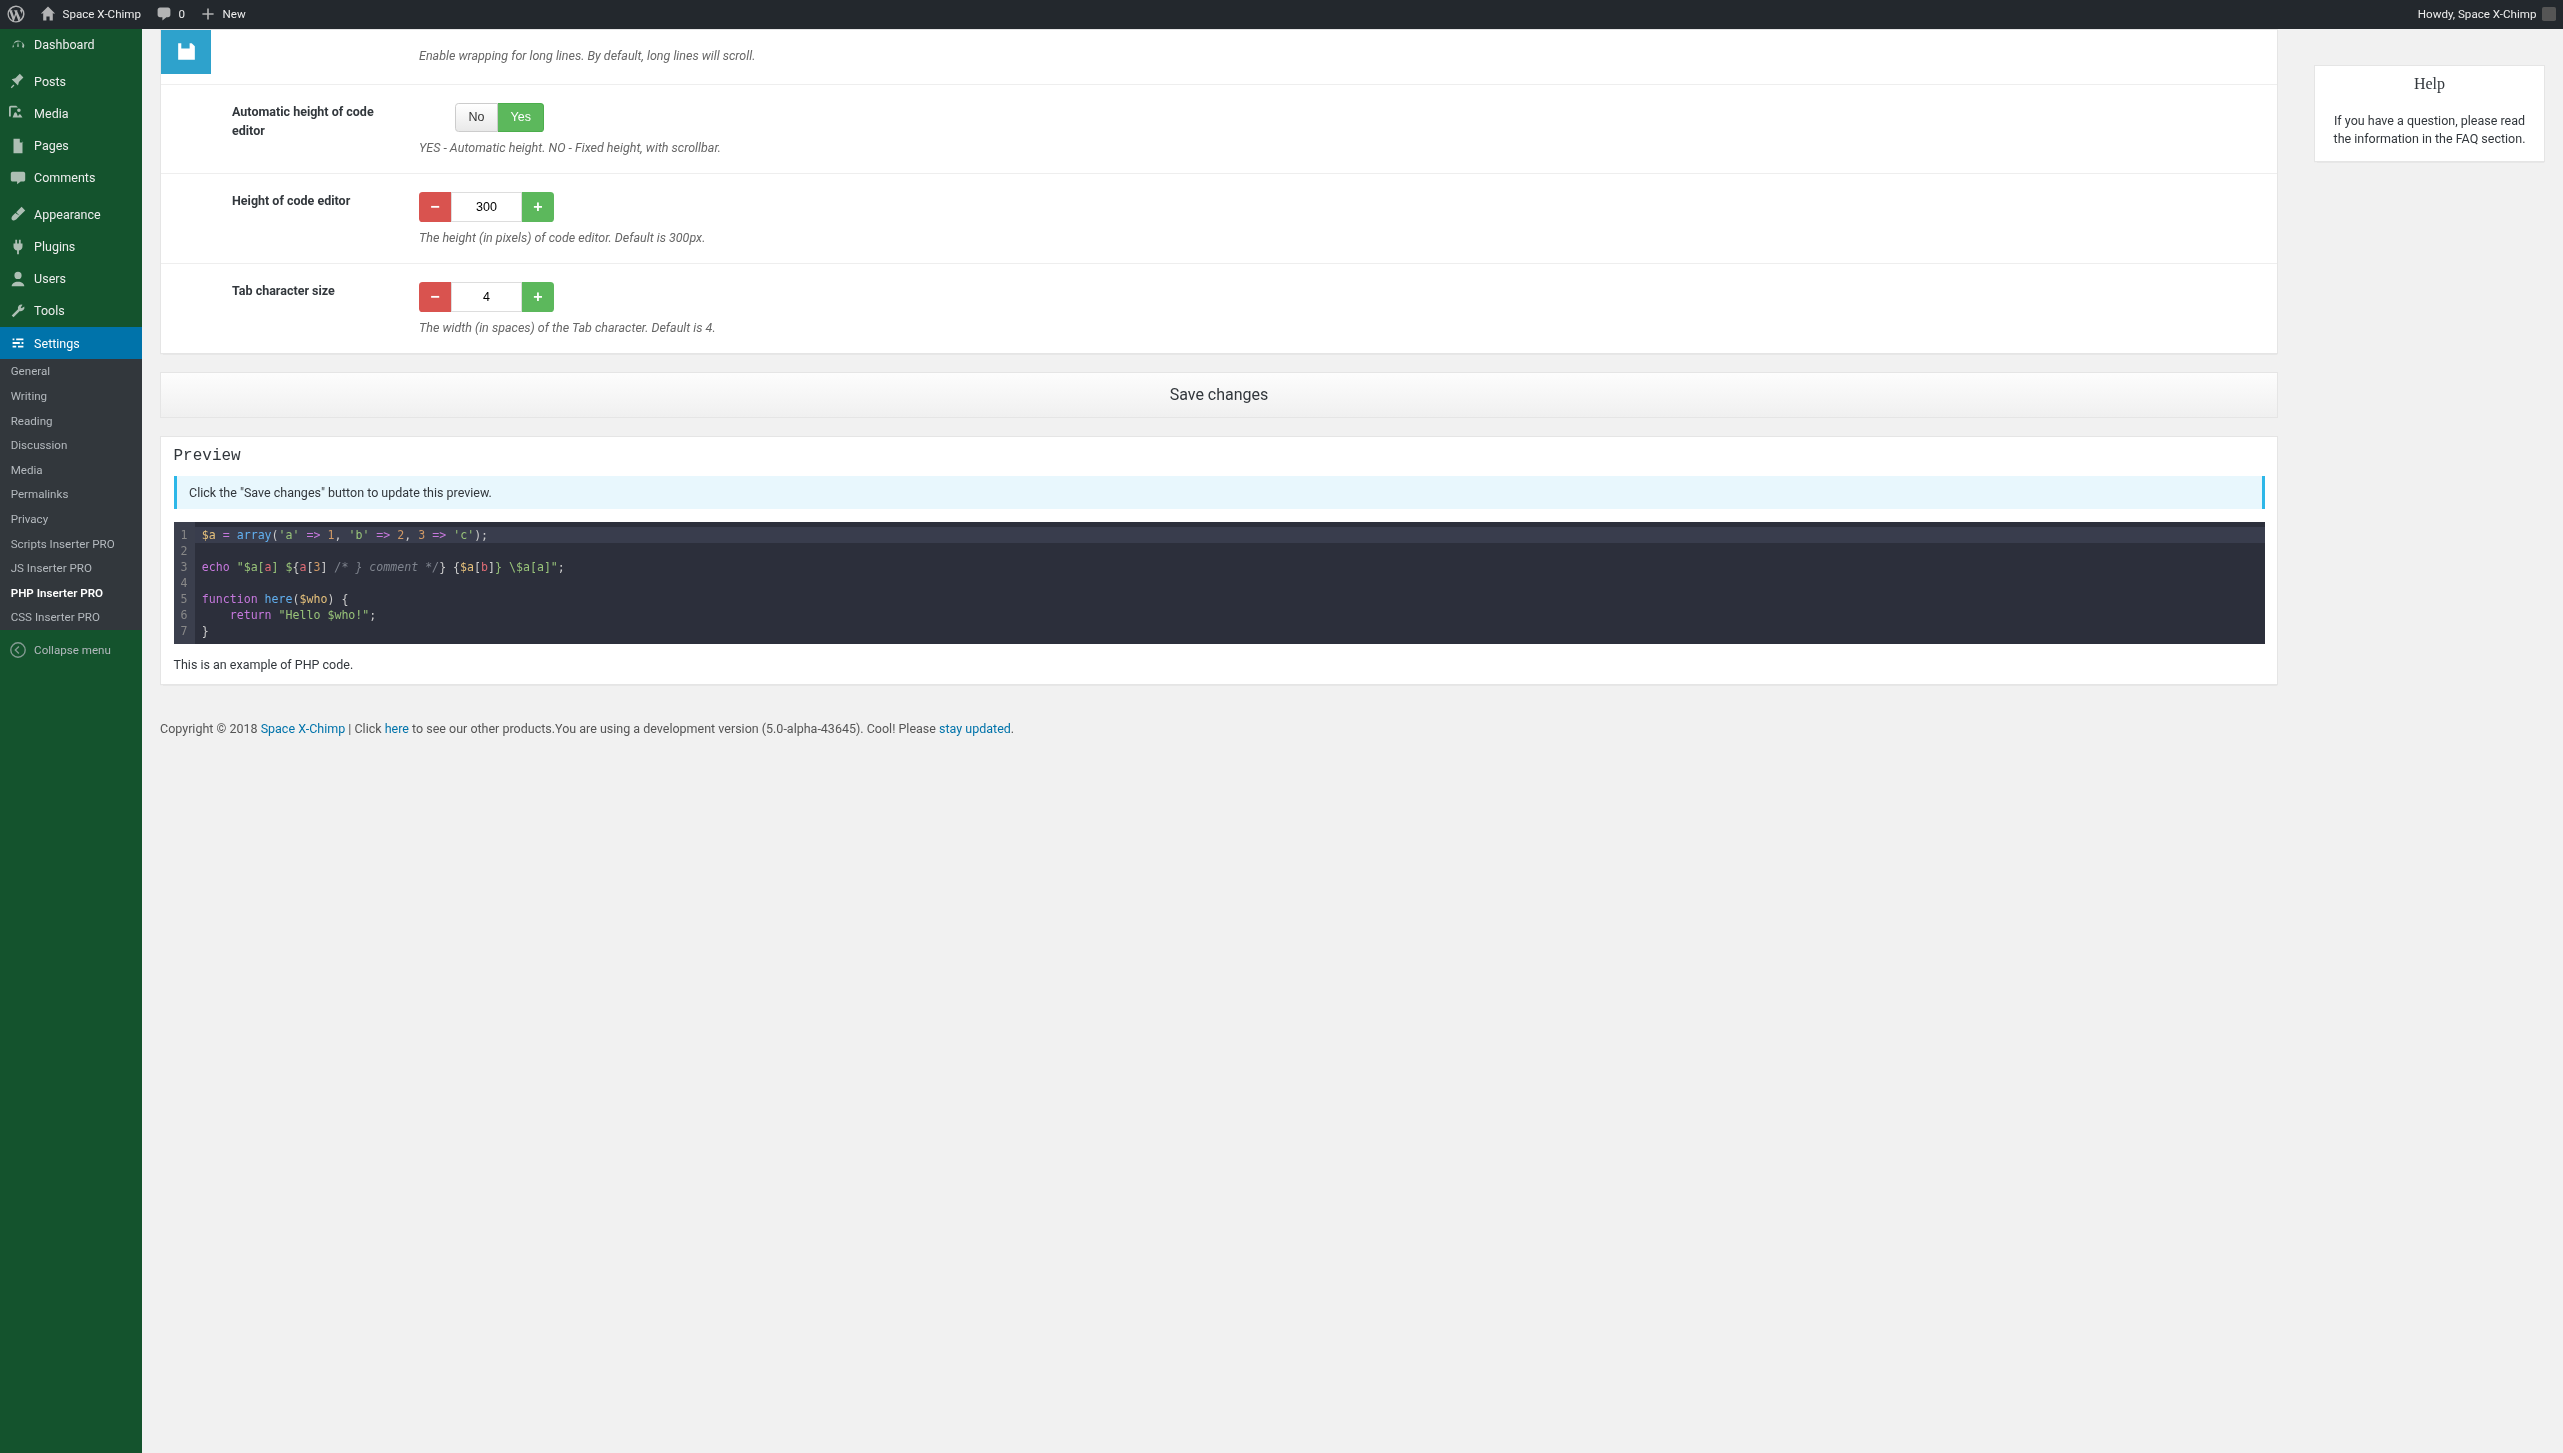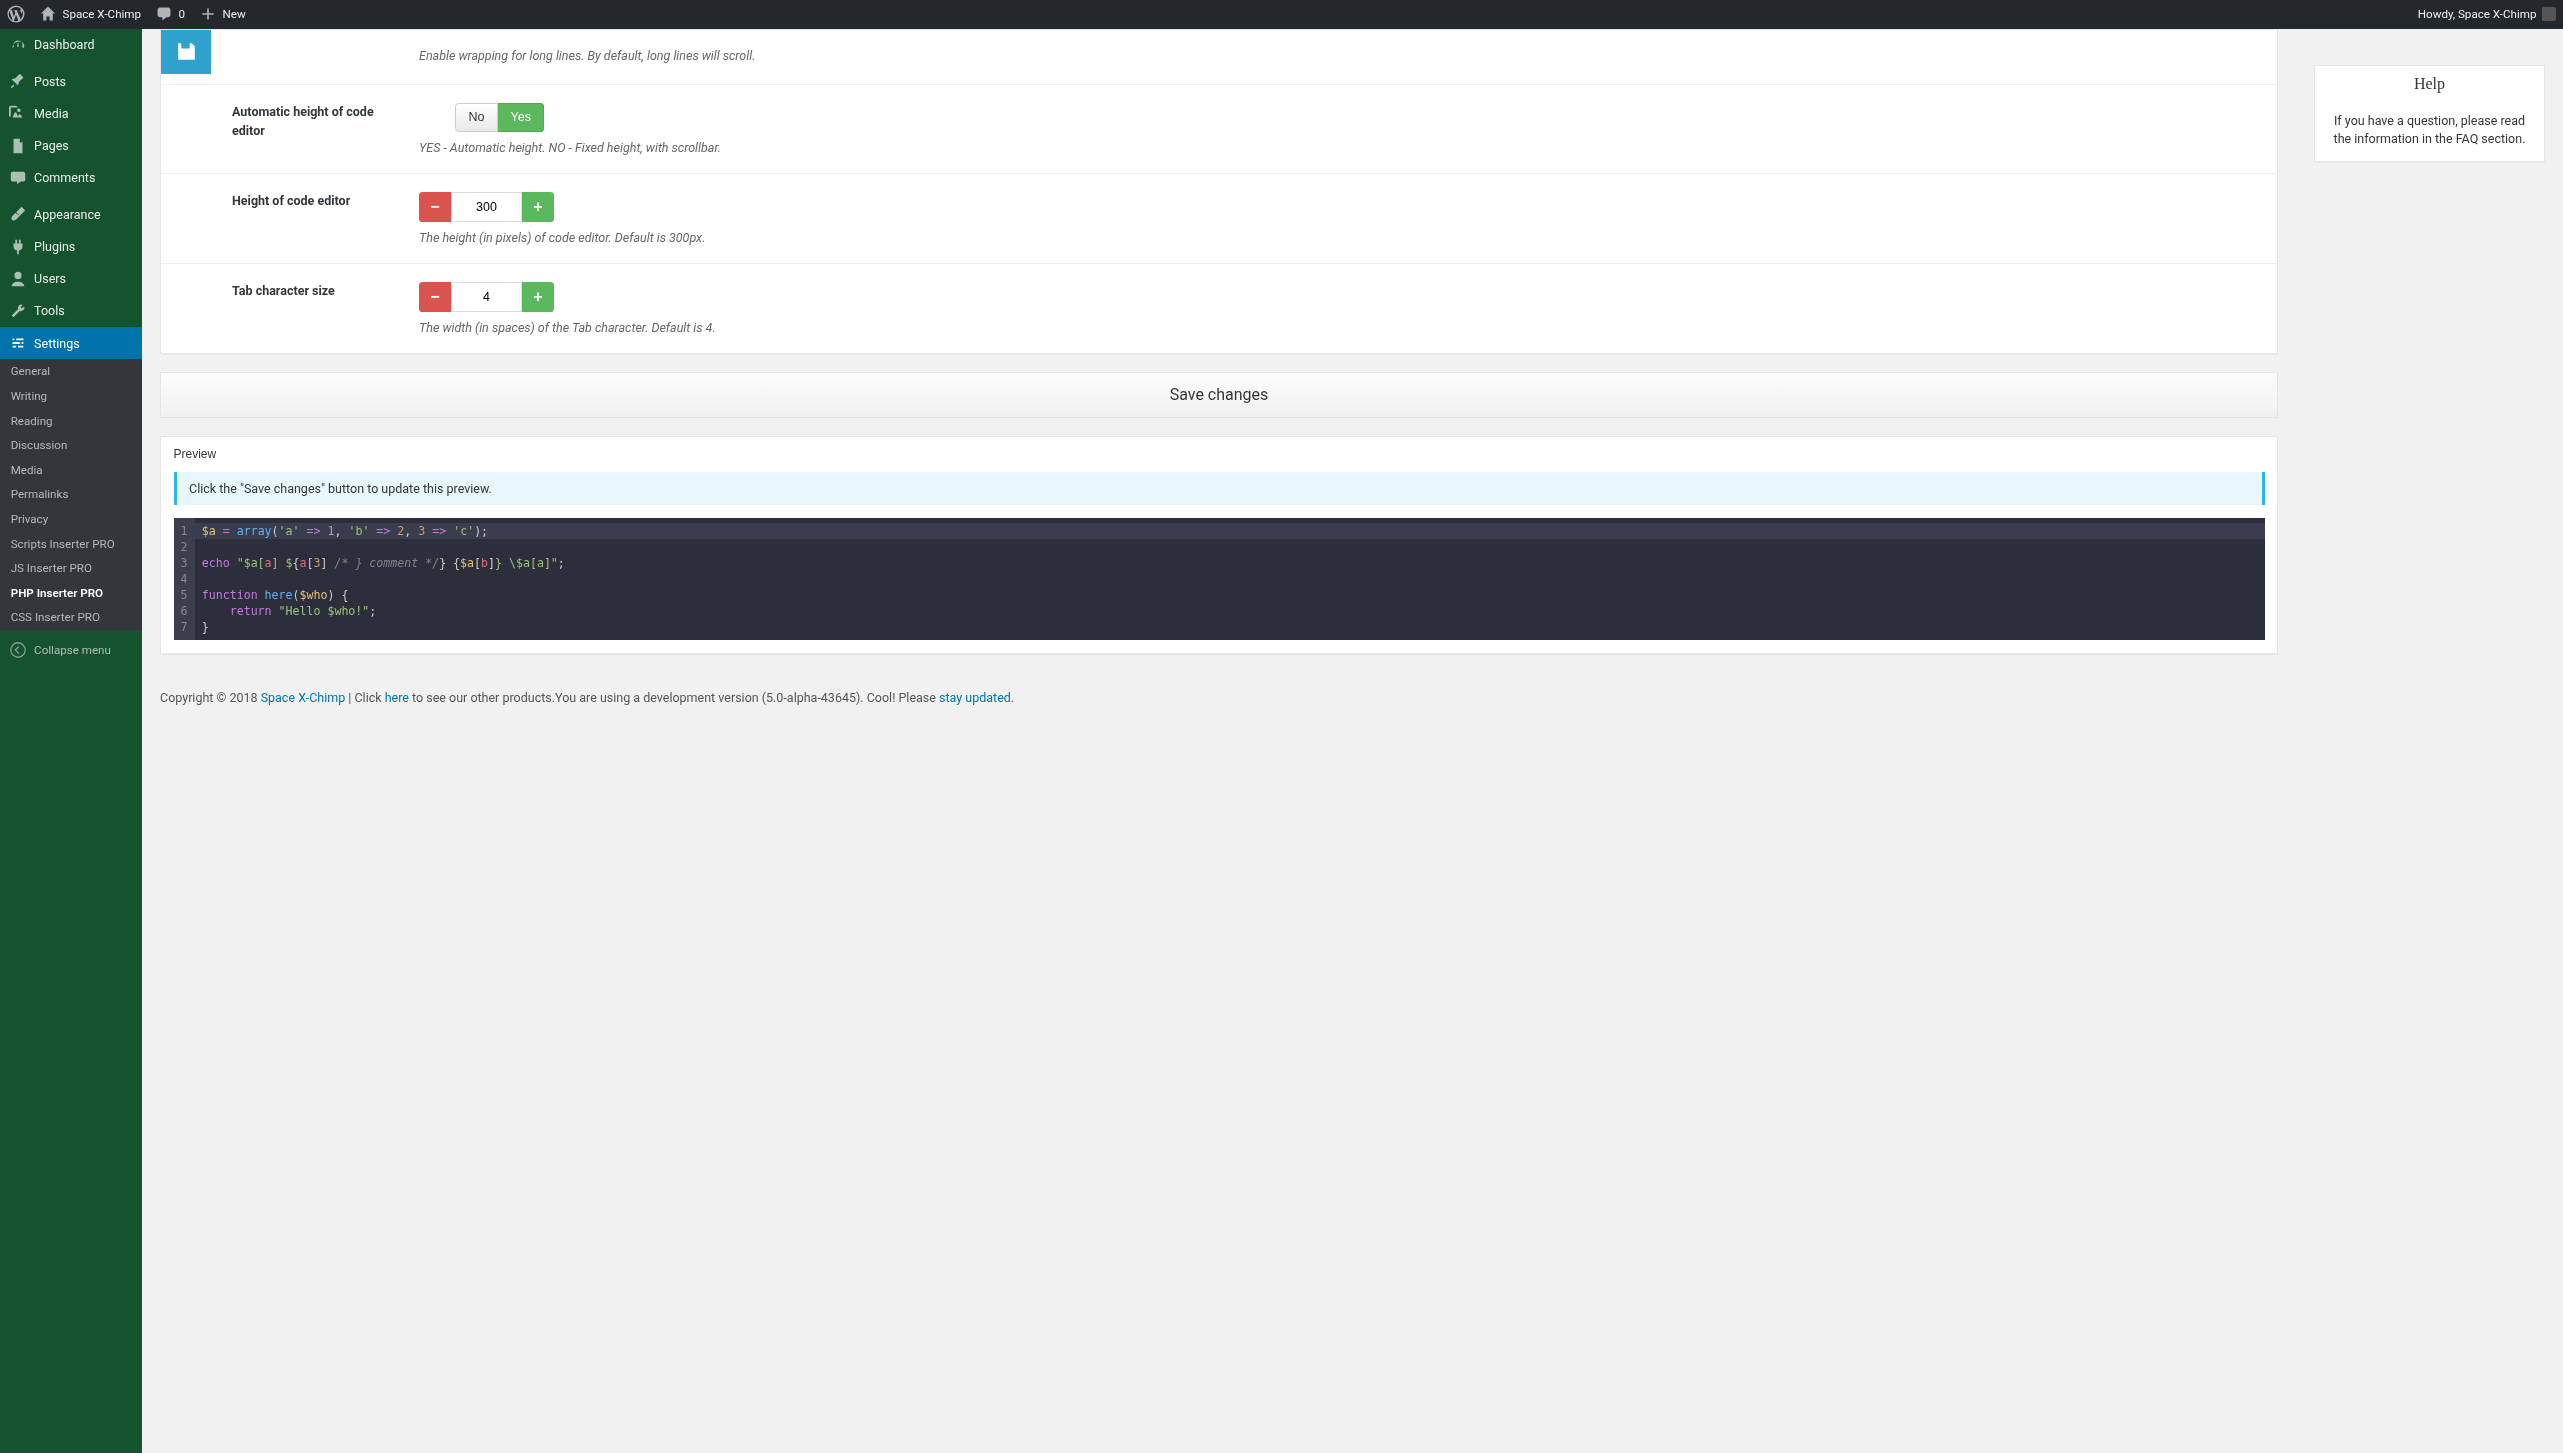--- a/index.html
+++ b/index.html
@@ -54,21 +54,21 @@
 .spinner-group { display: inline-flex; border-radius: 3.6px; }
 .spinner-btn { width: 32px; height: 30px; border: none; color: #fff; font-size: 16px; font-weight: 700; cursor: pointer; display: flex; align-items: center; justify-content: center; }
 .spinner-btn.minus { background: #d9534f; border-radius: 3.6px 0 0 3.6px; }
 .spinner-btn.plus { background: #5cb85c; border-radius: 0 3.6px 3.6px 0; }
 .spinner-input { width: 71px; height: 30px; text-align: center; border: 0.9px solid #ddd; font-size: 12.5px; }
 
 
 .save-changes-box { background: #fff; border: 0.9px solid #e5e5e5; text-align: center; padding: 12.5px; font-size: 16px; cursor: pointer; margin-bottom: 18px; background: linear-gradient(#fdfdfd,#f0f0f0); }
 
 
-.preview-box h2 { font-family: Liberation Sans, sans-serif; font-weight: 400; font-size: 12px; padding: 10.7px 12.5px; }
+.preview-box h2 { font-family: Liberation Mono, monospace; font-weight: 400; font-size: 16px; padding: 10.7px 12.5px; }
 .preview-notice { margin: 0 12.5px 12.5px; padding: 9px 12.5px; background: #e8f7fd; border-left: 3.6px solid #2db7e8; border-right: 3.6px solid #2db7e8; font-size: 12.5px; }
 .code-preview { margin: 0 12.5px 12.5px; background: #2c2f3b; color: #ddd; font-family: Menlo, Consolas, monospace; font-size: 11.6px; display: flex; }
 .gutter { background: #3b3f4d; color: #888; text-align: right; padding: 5.3px 7.1px; user-select: none; }
 .gutter div { line-height: 16px; }
 .code-lines { padding: 5.3px 7.1px; flex: 1; }
 .code-lines .line { line-height: 16px; white-space: pre; }
 .code-lines .line.currentline { background: #393d4d; margin-left: -7.1px; padding-left: 7.1px; margin-right: -7.1px; }
 
 .tok-var { color: #e5c07b; }
 .tok-op { color: #c678dd; }
@@ -333,20 +333,21 @@
         <div class="code-lines">
           <div class="line currentline"><span class="tok-var">$a</span> <span class="tok-op">=</span> <span class="tok-fn">array</span><span class="tok-plain">(</span><span class="tok-str">'a'</span> <span class="tok-op">=&gt;</span> <span class="tok-num">1</span><span class="tok-plain">, </span><span class="tok-str">'b'</span> <span class="tok-op">=&gt;</span> <span class="tok-num">2</span><span class="tok-plain">, </span><span class="tok-num">3</span> <span class="tok-op">=&gt;</span> <span class="tok-str">'c'</span><span class="tok-plain">);</span></div>
           <div class="line">&nbsp;</div>
           <div class="line"><span class="tok-kw">echo</span> <span class="tok-str">"$a[</span><span class="tok-err">a</span><span class="tok-str">] $</span><span class="tok-plain">{</span><span class="tok-err">a</span><span class="tok-plain">[</span><span class="tok-num">3</span><span class="tok-plain">]</span> <span class="tok-cmt">/* } comment */</span><span class="tok-plain">} {</span><span class="tok-var">$a</span><span class="tok-plain">[</span><span class="tok-err">b</span><span class="tok-plain">]</span><span class="tok-str">} \$a[a]"</span><span class="tok-plain">;</span></div>
           <div class="line">&nbsp;</div>
           <div class="line"><span class="tok-kw">function</span> <span class="tok-fn">here</span><span class="tok-plain">(</span><span class="tok-var">$who</span><span class="tok-plain">) {</span></div>
           <div class="line">    <span class="tok-kw">return</span> <span class="tok-str">"Hello $who!"</span><span class="tok-plain">;</span></div>
           <div class="line"><span class="tok-plain">}</span></div>
         </div>
       </div>
+      <div class="preview-foot">This is an example of PHP code.</div>
     </div>
   </div>
 
   <div id="right-sidebar">
     <div class="help-box">
       <h2>Help</h2>
       <p>If you have a question, please read the information in the FAQ section.</p>
     </div>
   </div>
 

